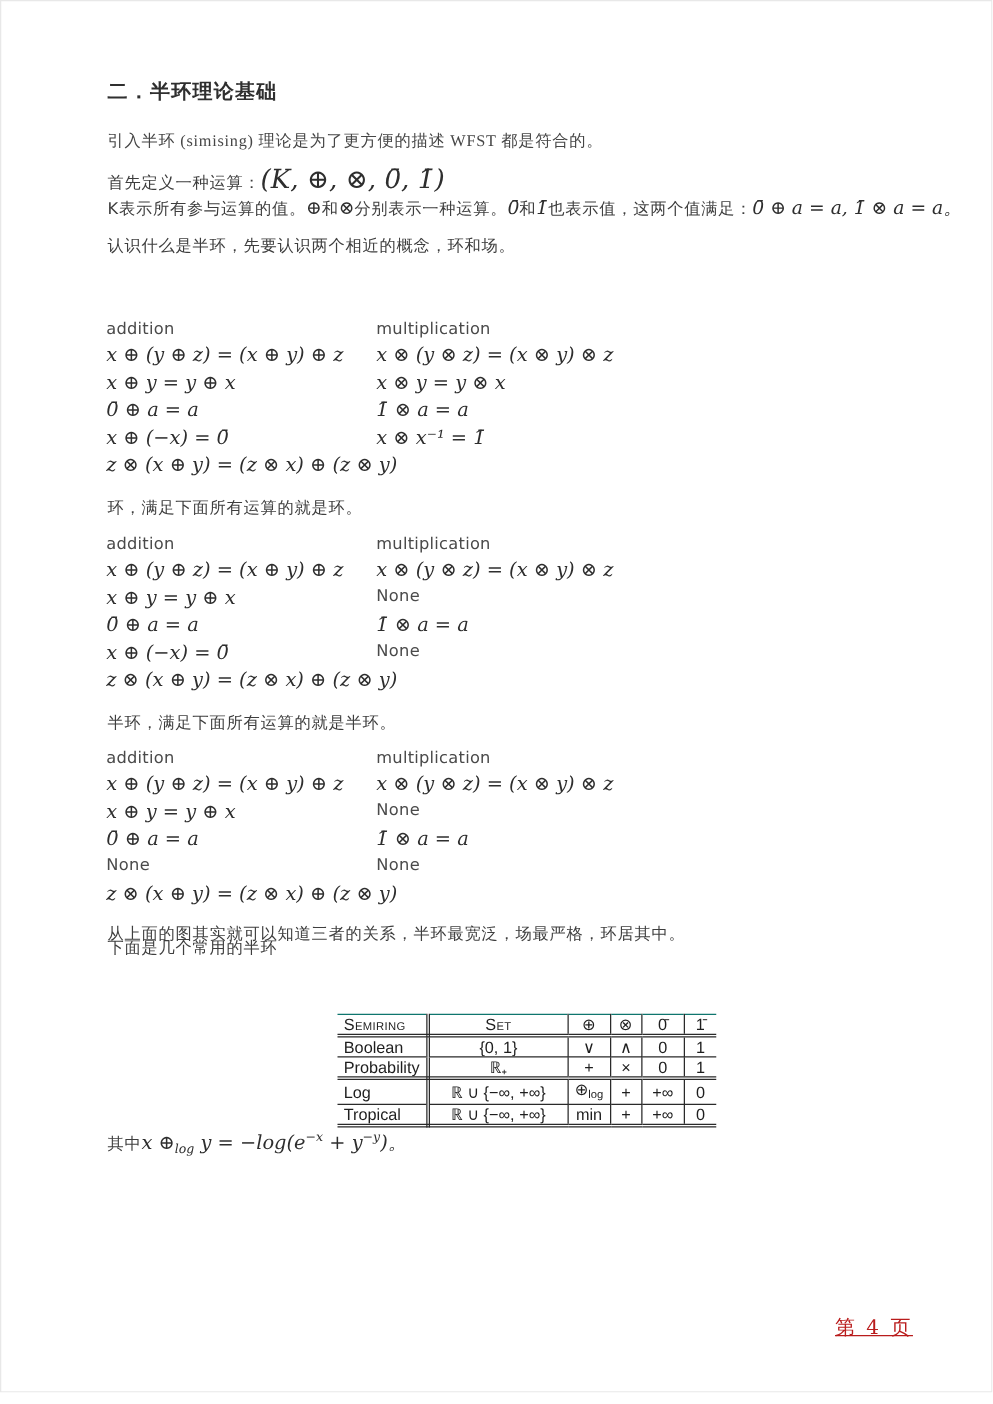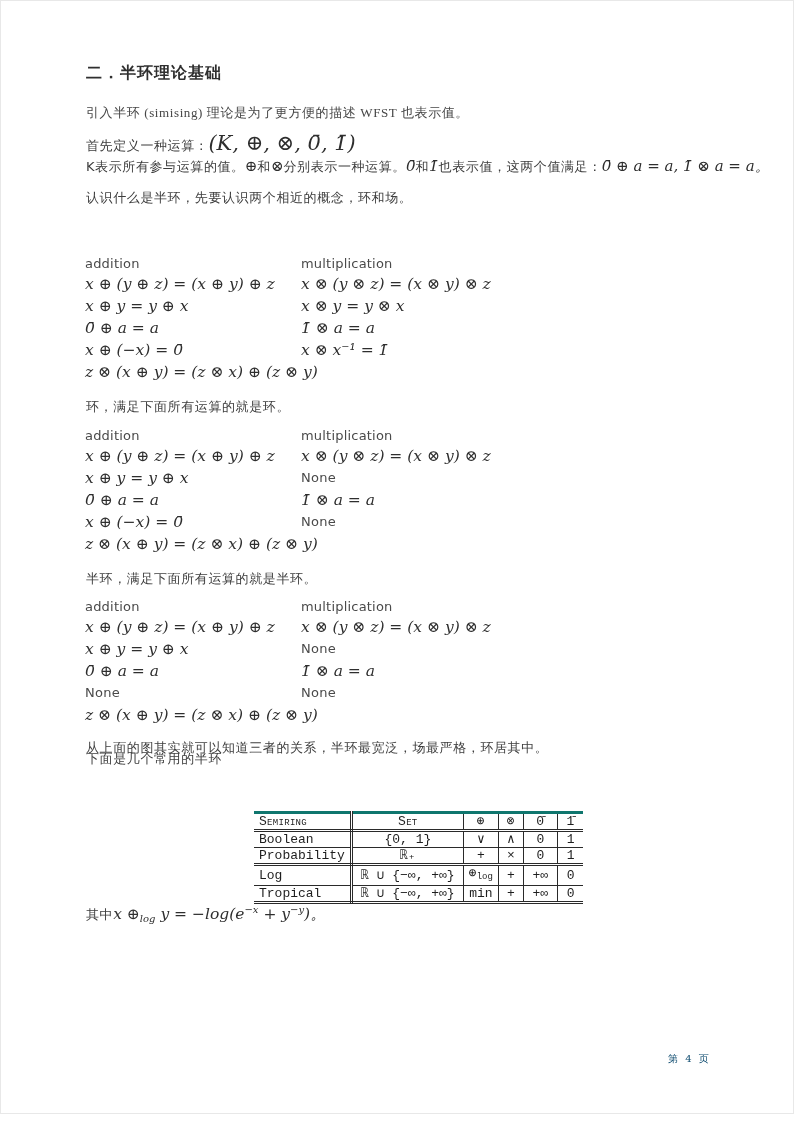--- a/index.html
+++ b/index.html
@@ -28,45 +28,46 @@
   .colhead { text-align:left; font-size:13px; color:#4a4a4a; letter-spacing:0.2px; }
   .oprow { display:grid; grid-template-columns:216px auto; height:22px; align-items:center; }
   .eq {
     font-family:"DejaVu Serif","DejaVu Sans",serif; font-style:italic;
     font-size:15.5px; color:#2e2e2e; white-space:nowrap; line-height:22px;
   }
   .eq.none { font-family:"DejaVu Sans","Liberation Sans",sans-serif; font-style:normal; font-size:13px; color:#4a4a4a; letter-spacing:0.3px; }
   
   table.semiring {
     border-collapse:collapse; table-layout:fixed;
-    font-family:Liberation Mono, monospace; font-size:13px; color:#1e1e1e;
-    border-top:3px solid #0f766e;
+    font-family:Liberation Sans, sans-serif; font-size:13px; color:#1e1e1e;
+    border-top:1px solid #0f766e;
+    margin-left:16px;
   }
   table.semiring th, table.semiring td {
     padding:0 5px; height:16px; line-height:15px; text-align:center;
     border-right:1px solid #2a2a2a; white-space:nowrap; font-weight:normal; overflow:hidden;
   }
   table.semiring th { font-variant:small-caps; letter-spacing:0.3px; }
   table.semiring th:first-child, table.semiring td:first-child { text-align:left; border-right:3px double #2a2a2a; }
   table.semiring th:last-child, table.semiring td:last-child { border-right:none; }
   table.semiring thead tr th { border-bottom:3px double #2a2a2a; }
   table.semiring tr.single td { border-bottom:1px solid #2a2a2a; }
   table.semiring tr.double td { border-bottom:3px double #2a2a2a; }
   table.semiring sub { font-size:9px; vertical-align:-2px; }
-  .footer-page { font-family:"DejaVu Serif","Liberation Serif",serif; font-size:10px; color:#0c4a6e; letter-spacing:2px; }
+  .footer-page { font-family:"DejaVu Serif","Liberation Serif",serif; font-size:16px; color:#b91c1c; letter-spacing:2px;text-decoration:underline; }
   .watermark { font-size:23px; color:#b4b4b4; letter-spacing:3px; }
 </style>
 </head>
 <body>
 
 <div class="page">
 
   <div class="abs title" style="left:85px; top:62px;">二．半环理论基础</div>
 
-  <div class="abs cn cn-serif" style="left:85px; top:104px;">引入半环 (simising) 理论是为了更方便的描述 WFST 也表示值。</div>
+  <div class="abs cn cn-serif" style="left:85px; top:104px;">引入半环 (simising) 理论是为了更方便的描述 WFST 都是符合的。</div>
 
   <div class="abs inline-row" style="left:85px; top:130px;">
     <span class="seg-text">首先定义一种运算：</span>
     <span class="math" style="font-size:21px;">(K, ⊕, ⊗, 0̄, 1̄)</span>
   </div>
 
   <div class="abs inline-row" style="left:85px; top:156px;">
       <span class="seg-text">K表示所有参与运算的值。</span>
       <span class="seg-math">⊕</span>
       <span class="seg-text">和</span>

